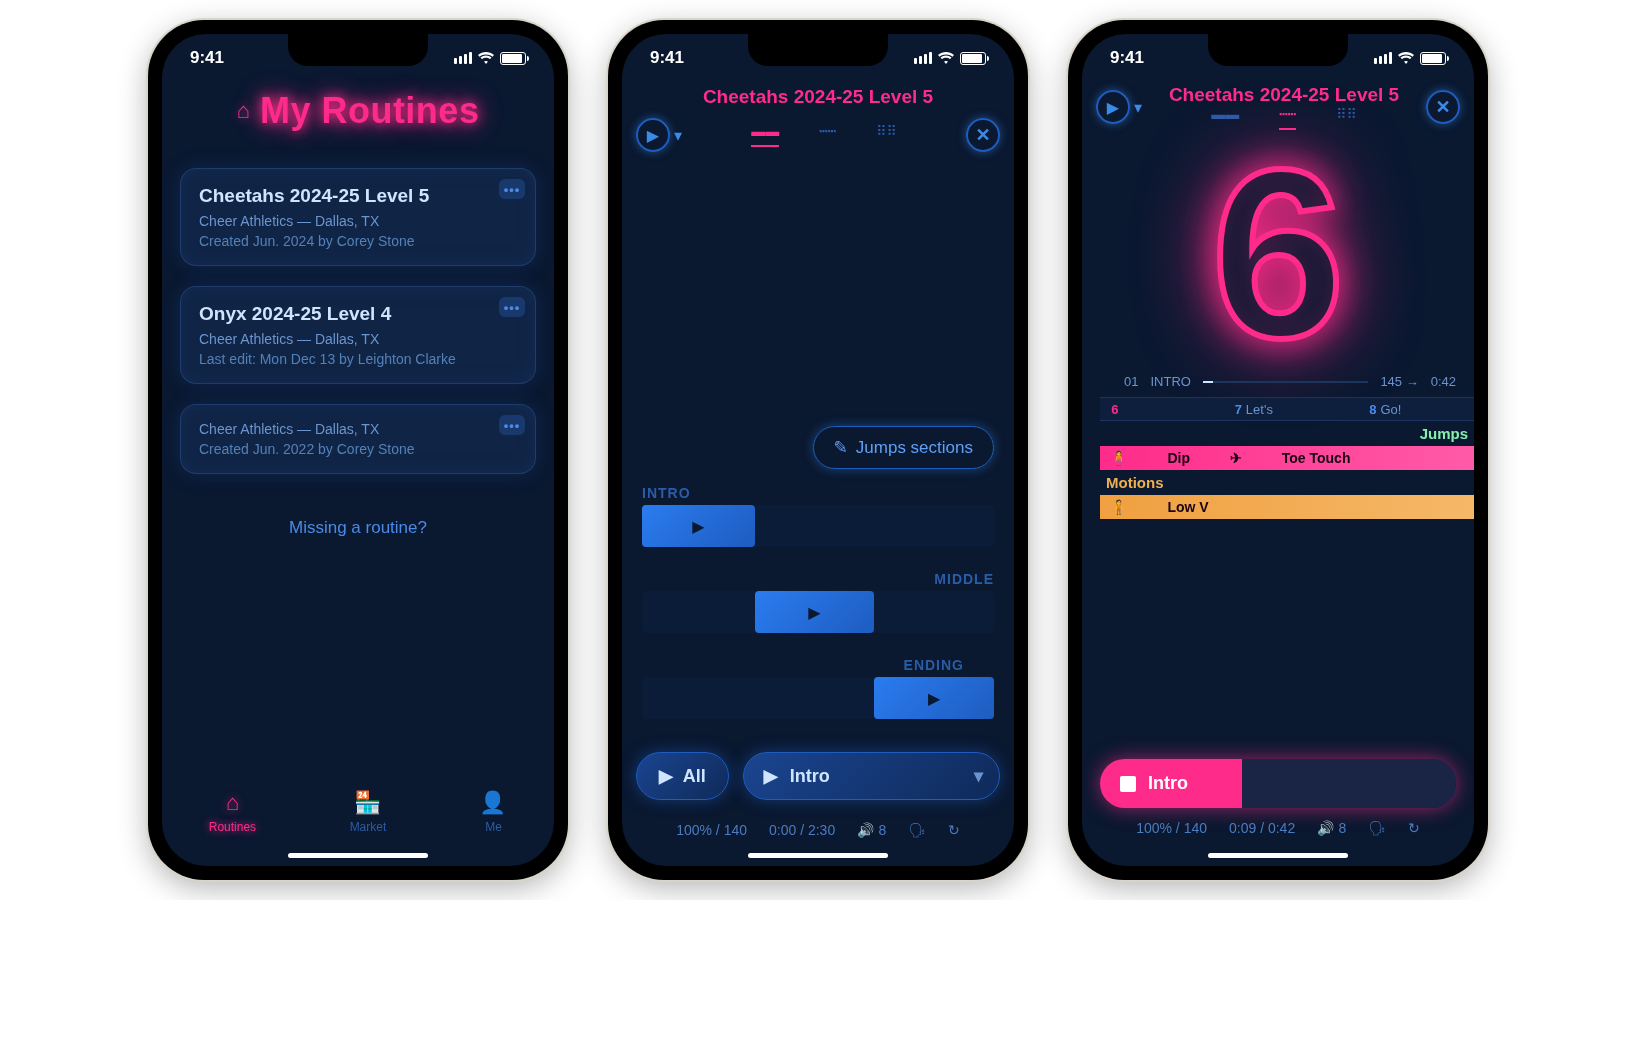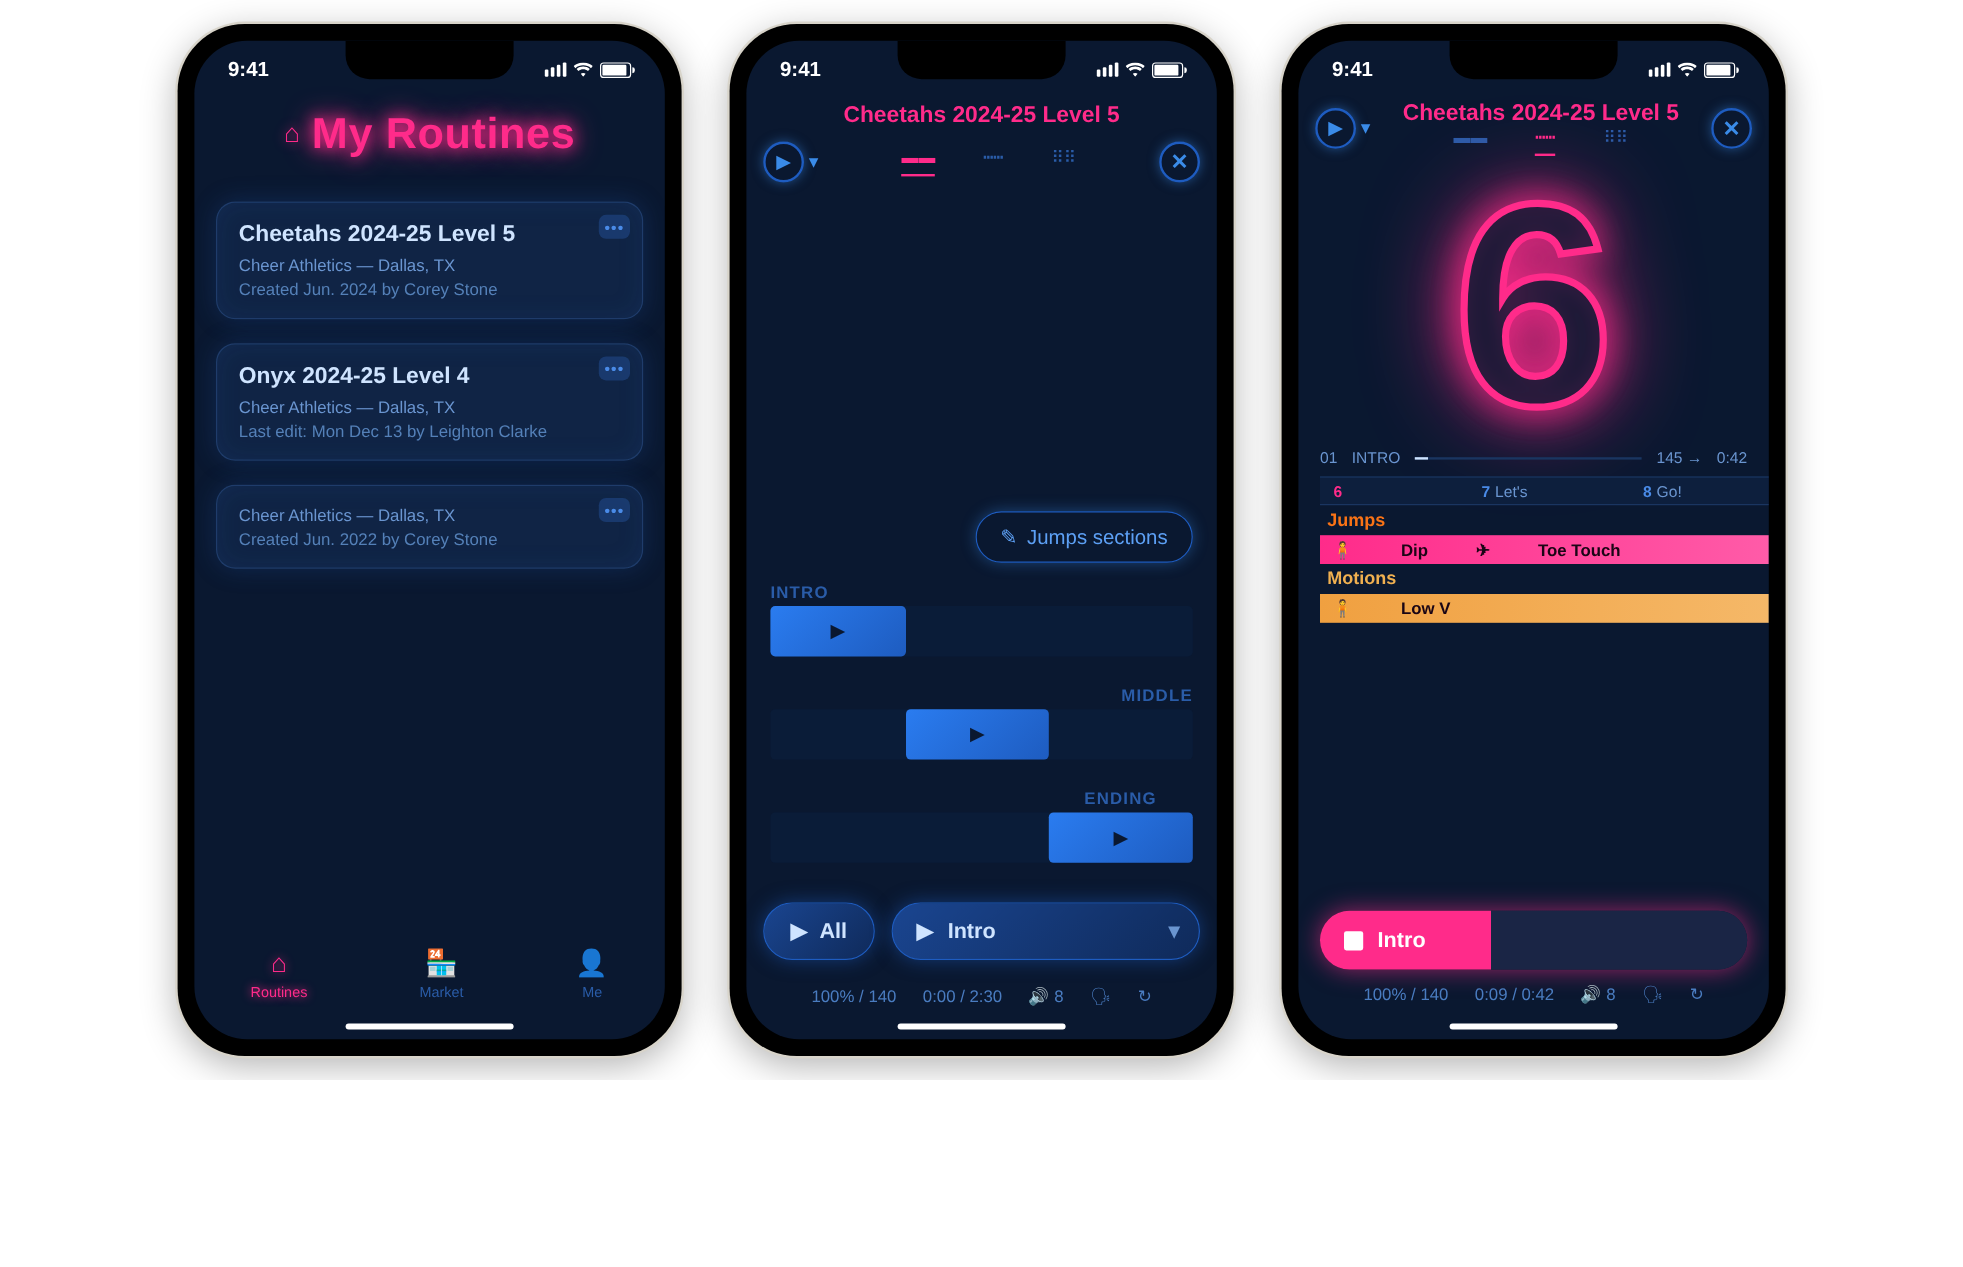--- a/index.html
+++ b/index.html
@@ -62,32 +62,32 @@
 .play-all { background:linear-gradient(135deg,#1a4590,#0f2a5a); border:1px solid #1e5cc0; border-radius:26px; padding:12px 22px; display:flex; align-items:center; gap:10px; color:#cfe4ff; font-size:18px; font-weight:600; box-shadow:0 0 16px rgba(30,92,192,.5); }
 .play-intro { flex:1; background:linear-gradient(135deg,#1a4590,#0f2a5a); border:1px solid #1e5cc0; border-radius:26px; padding:12px 20px; display:flex; align-items:center; gap:12px; color:#cfe4ff; font-size:18px; font-weight:600; box-shadow:0 0 16px rgba(30,92,192,.5); position:relative; }
 .drop-arrow { position:absolute; right:16px; color:#6a95d0; }
 .stats-row { position:absolute; bottom:28px; left:0; right:0; display:flex; justify-content:center; gap:22px; font-size:14px; color:#4a7cc0; }
 
 
 .big-count { flex:1; display:flex; align-items:center; justify-content:center; position:relative; }
 .big-6 { font-size:240px; font-weight:900; color:#0a1830; -webkit-text-stroke:6px #ff2b8a; text-shadow:0 0 40px #ff2b8a,0 0 80px #ff2b8a; font-family:Arial Black,sans-serif; line-height:1; }
 .big-6-stack { position:relative; }
 .big-6-glow { position:absolute; inset:0; font-size:240px; font-weight:900; color:transparent; -webkit-text-stroke:14px rgba(255,43,138,.25); font-family:Arial Black,sans-serif; line-height:1; filter:blur(10px); }
-.prog-row { display:flex; align-items:center; gap:12px; padding:0 18px; font-size:13px; color:#6a95d0; }
+.prog-row { display:flex; align-items:center; gap:12px; padding:0 18px; font-size:13px; color:#6a95d0;margin-left:24px; }
 .prog-bar { flex:1; height:2px; background:#1a3560; position:relative; }
 .prog-fill { position:absolute; left:0; top:0; height:100%; width:6%; background:#cfe4ff; }
 .timeline { margin-top:8px; padding:0 0 0 18px; }
 .ruler { height:24px; background:#0d1f3d; display:flex; align-items:center; font-size:13px; position:relative; border-top:1px solid #1a3560; border-bottom:1px solid #1a3560; }
 .rk { position:absolute; }
 .rk .n { color:#ff2b8a; font-weight:700; margin-right:4px; }
 .rk .n.b { color:#4a8be8; }
 .rk .t { color:#6a95d0; }
 .tl-group { margin-top:2px; }
 .tl-head { color:#f0b050; font-size:15px; font-weight:600; padding:2px 6px; }
-.tl-head.pink { color:#f97316; }
+.tl-head.pink { color:#86efac;text-align:right; }
 .tl-track { height:24px; background:linear-gradient(90deg,#ff2b8a,#ff5ba8); margin:2px 0; display:flex; align-items:center; padding-left:10px; gap:40px; font-size:14px; color:#1a0515; font-weight:600; }
 .tl-track.orange { background:linear-gradient(90deg,#f0a040,#f5b868); }
 .now-pill { margin:0 18px; background:linear-gradient(90deg,#ff2b8a 40%,#1a2545 40%); border-radius:26px; padding:14px 20px; display:flex; align-items:center; gap:12px; color:#fff; font-size:18px; font-weight:600; box-shadow:0 0 20px rgba(255,43,138,.6); }
 .stop-sq { width:16px; height:16px; background:#fff; border-radius:2px; }
 svg { display:block; }
 </style>
 </head>
 <body>
 
 <div class="phone">
@@ -123,20 +123,21 @@
     <div class="more-btn">•••</div>
     <div class="card-title">Onyx 2024-25 Level 4</div>
     <div class="card-sub">Cheer Athletics — Dallas, TX</div>
     <div class="card-meta">Last edit: Mon Dec 13 by Leighton Clarke</div>
    </div>
    <div class="routine-card">
     <div class="more-btn">•••</div>
     <div class="card-sub">Cheer Athletics — Dallas, TX</div>
     <div class="card-meta">Created Jun. 2022 by Corey Stone</div>
    </div>
+   <div class="missing">Missing a routine?</div>
   </div>
   <div class="tabbar">
    <div class="tab active">
           <span class="tab-icon">⌂</span>
           <span>Routines</span>
         </div>
    <div class="tab inactive">
           <span class="tab-icon">🏪</span>
           <span>Market</span>
         </div>

